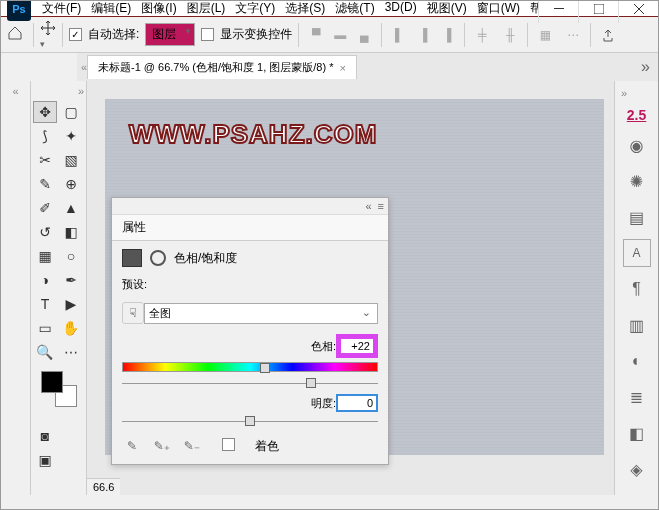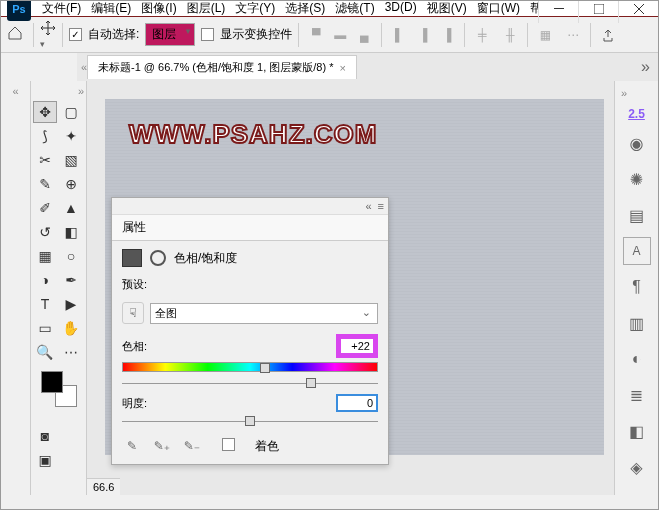--- a/index.html
+++ b/index.html
@@ -30,34 +30,34 @@
 .tool-btn.active { background: #ddd; border: 1px solid #999; }
 .color-swatch { margin-top: 8px; position: relative; width: 36px; height: 36px; margin-left: 8px; }
 .fg-color { width: 22px; height: 22px; background: #000; border: 1px solid #888; position: absolute; top: 0; left: 0; z-index: 2; }
 .bg-color { width: 22px; height: 22px; background: #fff; border: 1px solid #888; position: absolute; bottom: 0; right: 0; }
 .canvas-area { flex: 1; background: #e8e8e8; position: relative; overflow: hidden; }
 .canvas-bg { position: absolute; top: 18px; left: 18px; right: 10px; bottom: 40px; background: repeating-linear-gradient(0deg, #b8bcc4 0px, #c8ccd4 1px, #b0b4bc 2px, #d0d4dc 3px); }
 .watermark { position: absolute; top: 38px; left: 42px; font-size: 26px; font-weight: 900; font-family: Arial Black, Arial; color: #fff; -webkit-text-stroke: 2px #7a1a1a; letter-spacing: 1px; white-space: nowrap; }
 .status-bar { position: absolute; bottom: 0; left: 0; background: #f0f0f0; border-top: 1px solid #ccc; padding: 2px 6px; font-size: 11px; }
 .right-toolbar { width: 44px; background: #f0f0f0; border-left: 1px solid #ccc; display: flex; flex-direction: column; align-items: center; padding-top: 6px; gap: 8px; }
 .right-icon { width: 28px; height: 28px; display: flex; align-items: center; justify-content: center; color: #666; font-size: 16px; }
-.orange-label { color: #8b5cf6; font-weight: bold; font-size: 12px; text-decoration: underline; }
+.orange-label { color: #be185d; font-weight: bold; font-size: 14px; text-decoration: underline; }
 .properties-panel { position: absolute; left: 110px; top: 196px; width: 278px; background: #f0f0f0; border: 1px solid #aaa; box-shadow: 0 2px 6px rgba(0,0,0,.2); z-index: 10; }
 .panel-header { display: flex; justify-content: flex-end; padding: 2px 4px; gap: 6px; font-size: 11px; color: #666; border-bottom: 1px solid #ddd; }
 .panel-tab { padding: 4px 10px; font-size: 12px; border-bottom: 1px solid #ccc; background: #f8f8f8; }
 .panel-body { padding: 8px 10px; font-size: 12px; }
 .adj-header { display: flex; align-items: center; gap: 8px; margin-bottom: 10px; }
 .adj-icon { width: 20px; height: 18px; background: #555; border: 1px solid #333; }
 .adj-icon2 { width: 16px; height: 16px; border: 2px solid #555; border-radius: 50%; }
-.control-row { display: flex; align-items: center; gap: 6px; margin-bottom: 10px; }
+.control-row { display: flex; align-items: center; margin-bottom: 10px; }
 .control-label { width: 40px; font-size: 11px; }
 .panel-select { flex: 1; border: 1px solid #aaa; background: #fff; padding: 2px 4px; font-size: 11px; position: relative; }
 .panel-select::after { content: "⌄"; position: absolute; right: 6px; color: #666; }
 .slider-row { margin-bottom: 6px; }
-.slider-head { display: flex; justify-content: space-between; font-size: 11px; margin-bottom: 4px; align-items: center; }
+.slider-head { display: flex; justify-content: flex-end; font-size: 11px; margin-bottom: 4px; align-items: center; }
 .slider-value { width: 42px; border: 5px solid #d946ef; text-align: right; padding: 1px 3px; font-size: 11px; background: #fff; }
 .slider-value.focused { border: 2px solid #3a8dde; }
 .slider-track { height: 10px; position: relative; margin-bottom: 2px; }
 .hue-gradient { height: 10px; background: linear-gradient(90deg, red, yellow, lime, cyan, blue, magenta, red); border: 1px solid #999; }
 .plain-track { height: 1px; background: #999; position: relative; top: 5px; }
 .slider-thumb { width: 10px; height: 10px; background: #ddd; border: 1px solid #666; position: absolute; top: 0; transform: translateX(-50%); }
 .eyedroppers { display: flex; gap: 10px; margin-top: 10px; align-items: center; }
 .eye-btn { width: 20px; height: 20px; display: flex; align-items: center; justify-content: center; color: #666; }
 .hand-icon { width: 22px; height: 22px; border: 1px solid #ccc; border-radius: 3px; display: flex; align-items: center; justify-content: center; }
 svg { display: block; }

